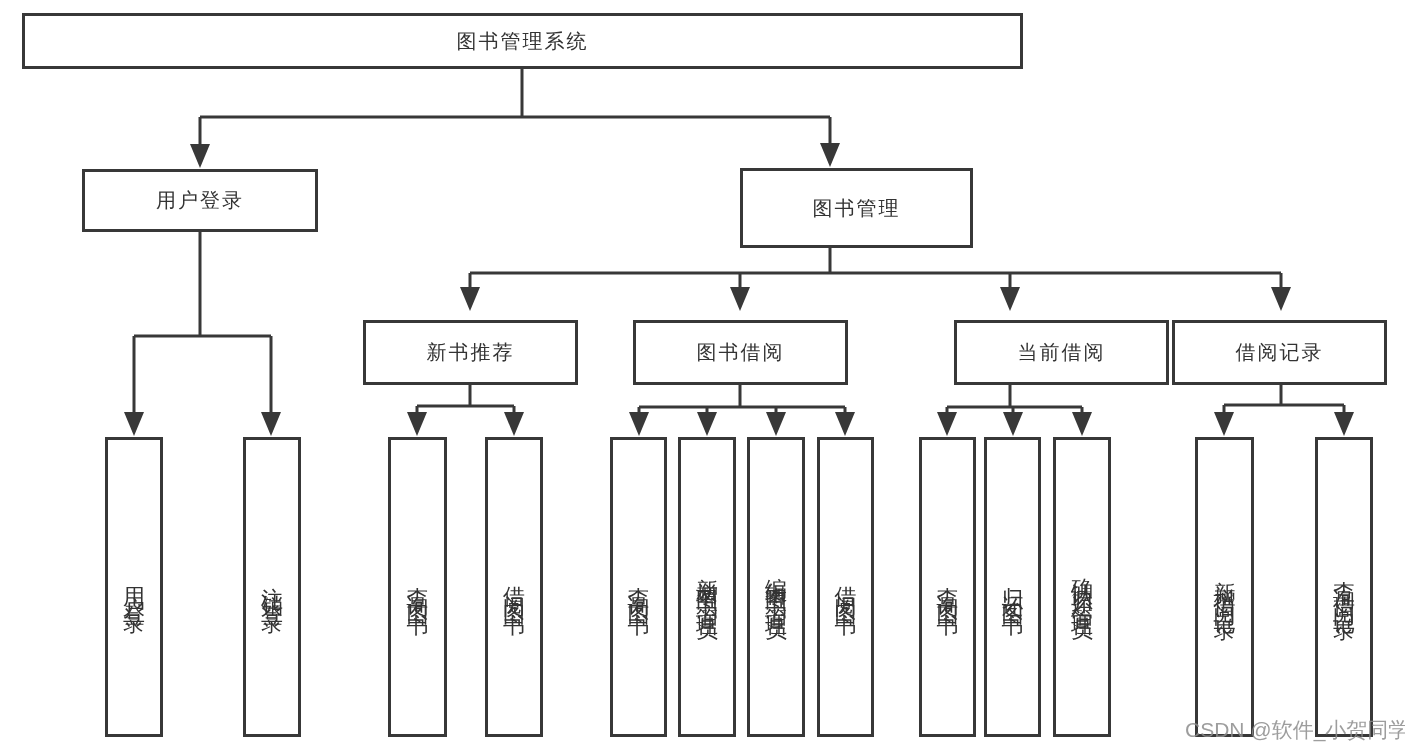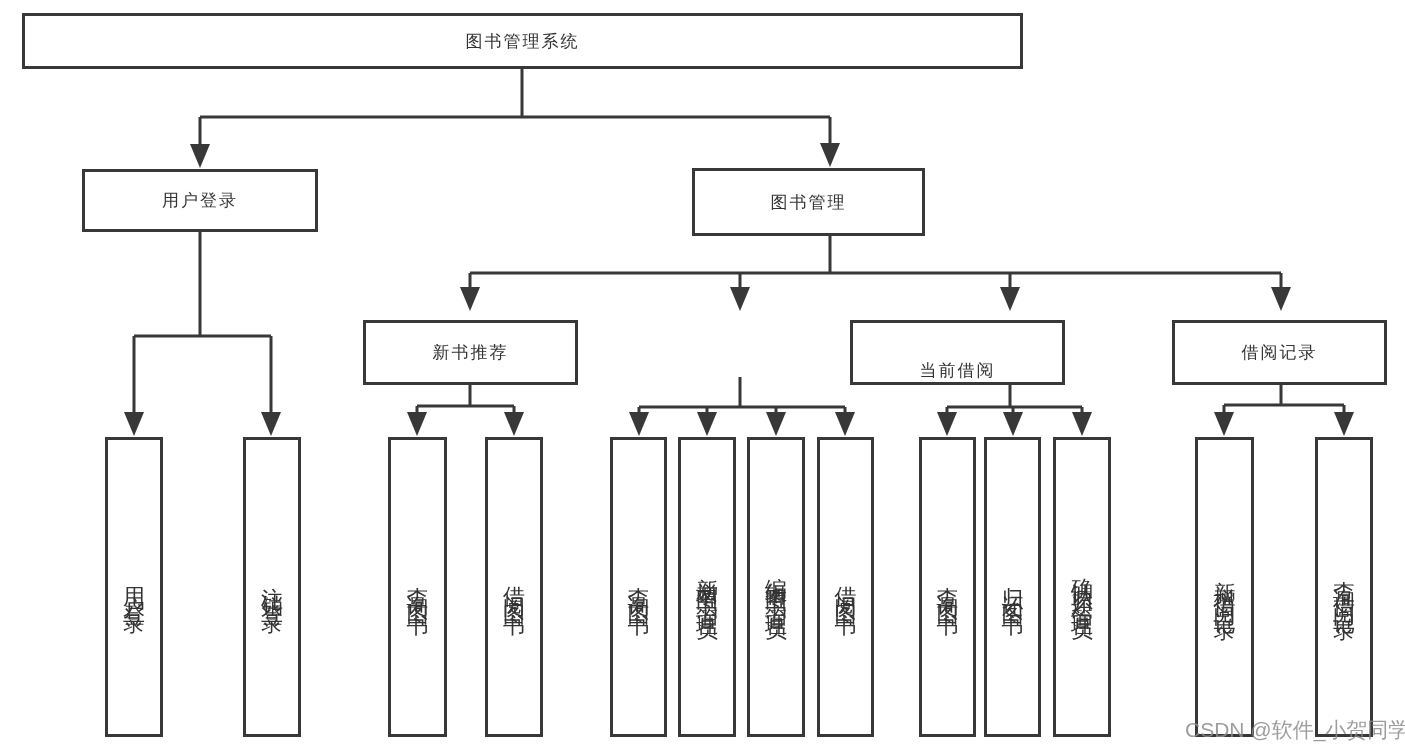--- a/index.html
+++ b/index.html
@@ -22,21 +22,21 @@
     position: absolute;
     box-sizing: border-box;
     background: #ffffff;
     border: 3px solid #383838;
     display: flex;
     align-items: center;
     justify-content: center;
     z-index: 2;
   }
   .node .hlabel {
-    font-size: 17px;
+    font-size: 20px;
     letter-spacing: 2px;
     color: #333333;
     white-space: nowrap;
   }
   .node .vlabel {
     writing-mode: vertical-rl;
     text-orientation: mixed;
     font-size: 22px;
     line-height: 1;
     letter-spacing: 9px;
@@ -103,28 +103,31 @@
     </g>
   </svg>
 
   <div class="node" style="left:22px; top:13px; width:1001px; height:56px;">
     <span class="hlabel">图书管理系统</span>
   </div>
 
   <div class="node" style="left:82px; top:169px; width:236px; height:63px;">
     <span class="hlabel">用户登录</span>
   </div>
-  <div class="node" style="left:692px; top:168px; width:233px; height:68px;">
+  <div class="node" style="left:740px; top:168px; width:233px; height:80px;">
     <span class="hlabel">图书管理</span>
   </div>
 
   <div class="node lvl3" style="left:363px;">
     <span class="hlabel">新书推荐</span>
   </div>
-  <div class="node lvl3" style="left:850px;align-items:flex-end;">
+  <div class="node lvl3" style="left:633px;">
+    <span class="hlabel">图书借阅</span>
+  </div>
+  <div class="node lvl3" style="left:954px;">
     <span class="hlabel">当前借阅</span>
   </div>
   <div class="node lvl3" style="left:1172px;">
     <span class="hlabel">借阅记录</span>
   </div>
 
   <div class="node leaf" style="left:105px;">
     <span class="vlabel">用户登录</span>
   </div>
   <div class="node leaf" style="left:243px;">

